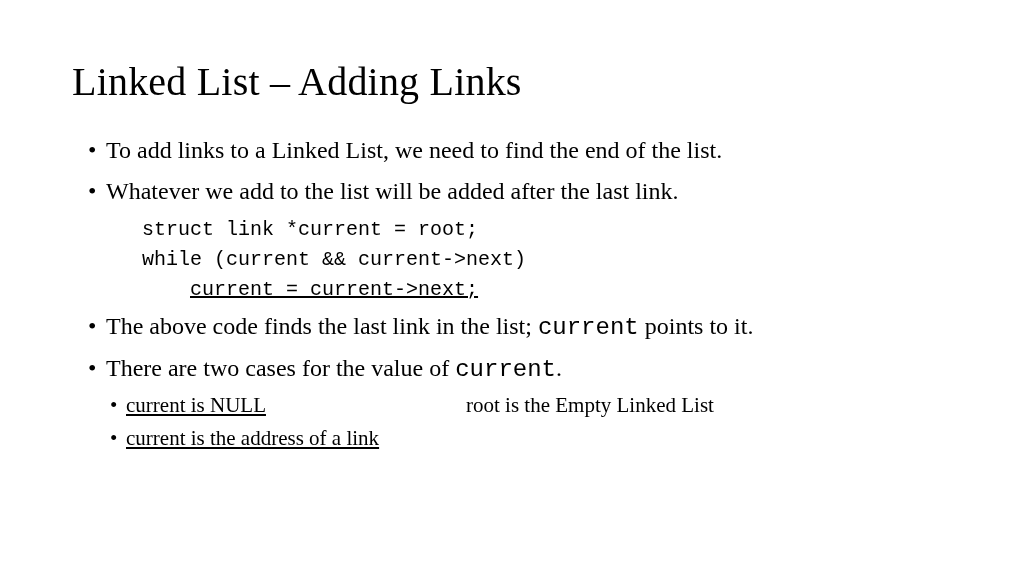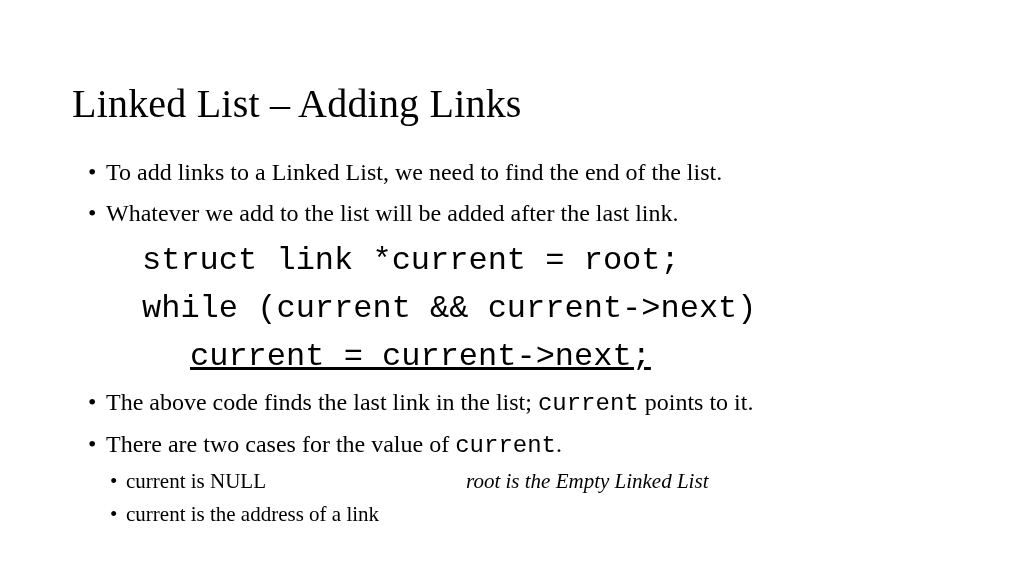--- a/index.html
+++ b/index.html
@@ -6,21 +6,21 @@
     margin: 0;
     padding: 0;
     width: 1024px;
     height: 576px;
     background: #fff;
     font-family: "Times New Roman", Times, serif;
     color: #000;
   }
   .slide {
     box-sizing: border-box;
-    padding: 80px 72px 0 72px;
+    padding: 58px 72px 0 72px;
   }
   .title {
     font-size: 40px;
     font-weight: 400;
     margin: 0 0 28px 0;
     letter-spacing: 0.2px;
   }
   ul.outer {
     margin: 12px;
     padding-left: 22px;
@@ -36,21 +36,21 @@
   ul.outer > li::before {
     content: "•";
     position: absolute;
     left: -18px;
     top: 0;
     font-size: 24px;
   }
   .codeblock {
     margin: 4px 0 4px 36px;
     font-family: "Courier New", Courier, monospace;
-    font-size: 32px;
+    font-size: 20px;
     line-height: 1.5;
   }
   .codeblock .indent {
     padding-left: 48px;
     text-decoration: underline;
   }
   .mono {
     font-family: Liberation Mono, monospace;
   }
   ul.inner {
@@ -71,23 +71,23 @@
     left: -16px;
     top: 0;
     font-size: 21px;
   }
   .row {
     display: flex;
   }
   .row .left {
     width: 340px;
     flex-shrink: 0;
+    text-decoration: underline;
   }
   .row .right {
-    font-style: italic;
   }
 </style>
 </head>
 <body>
 
 <div class="slide">
 
   <h1 class="title">Linked List – Adding Links</h1>
 
   <ul class="outer">

